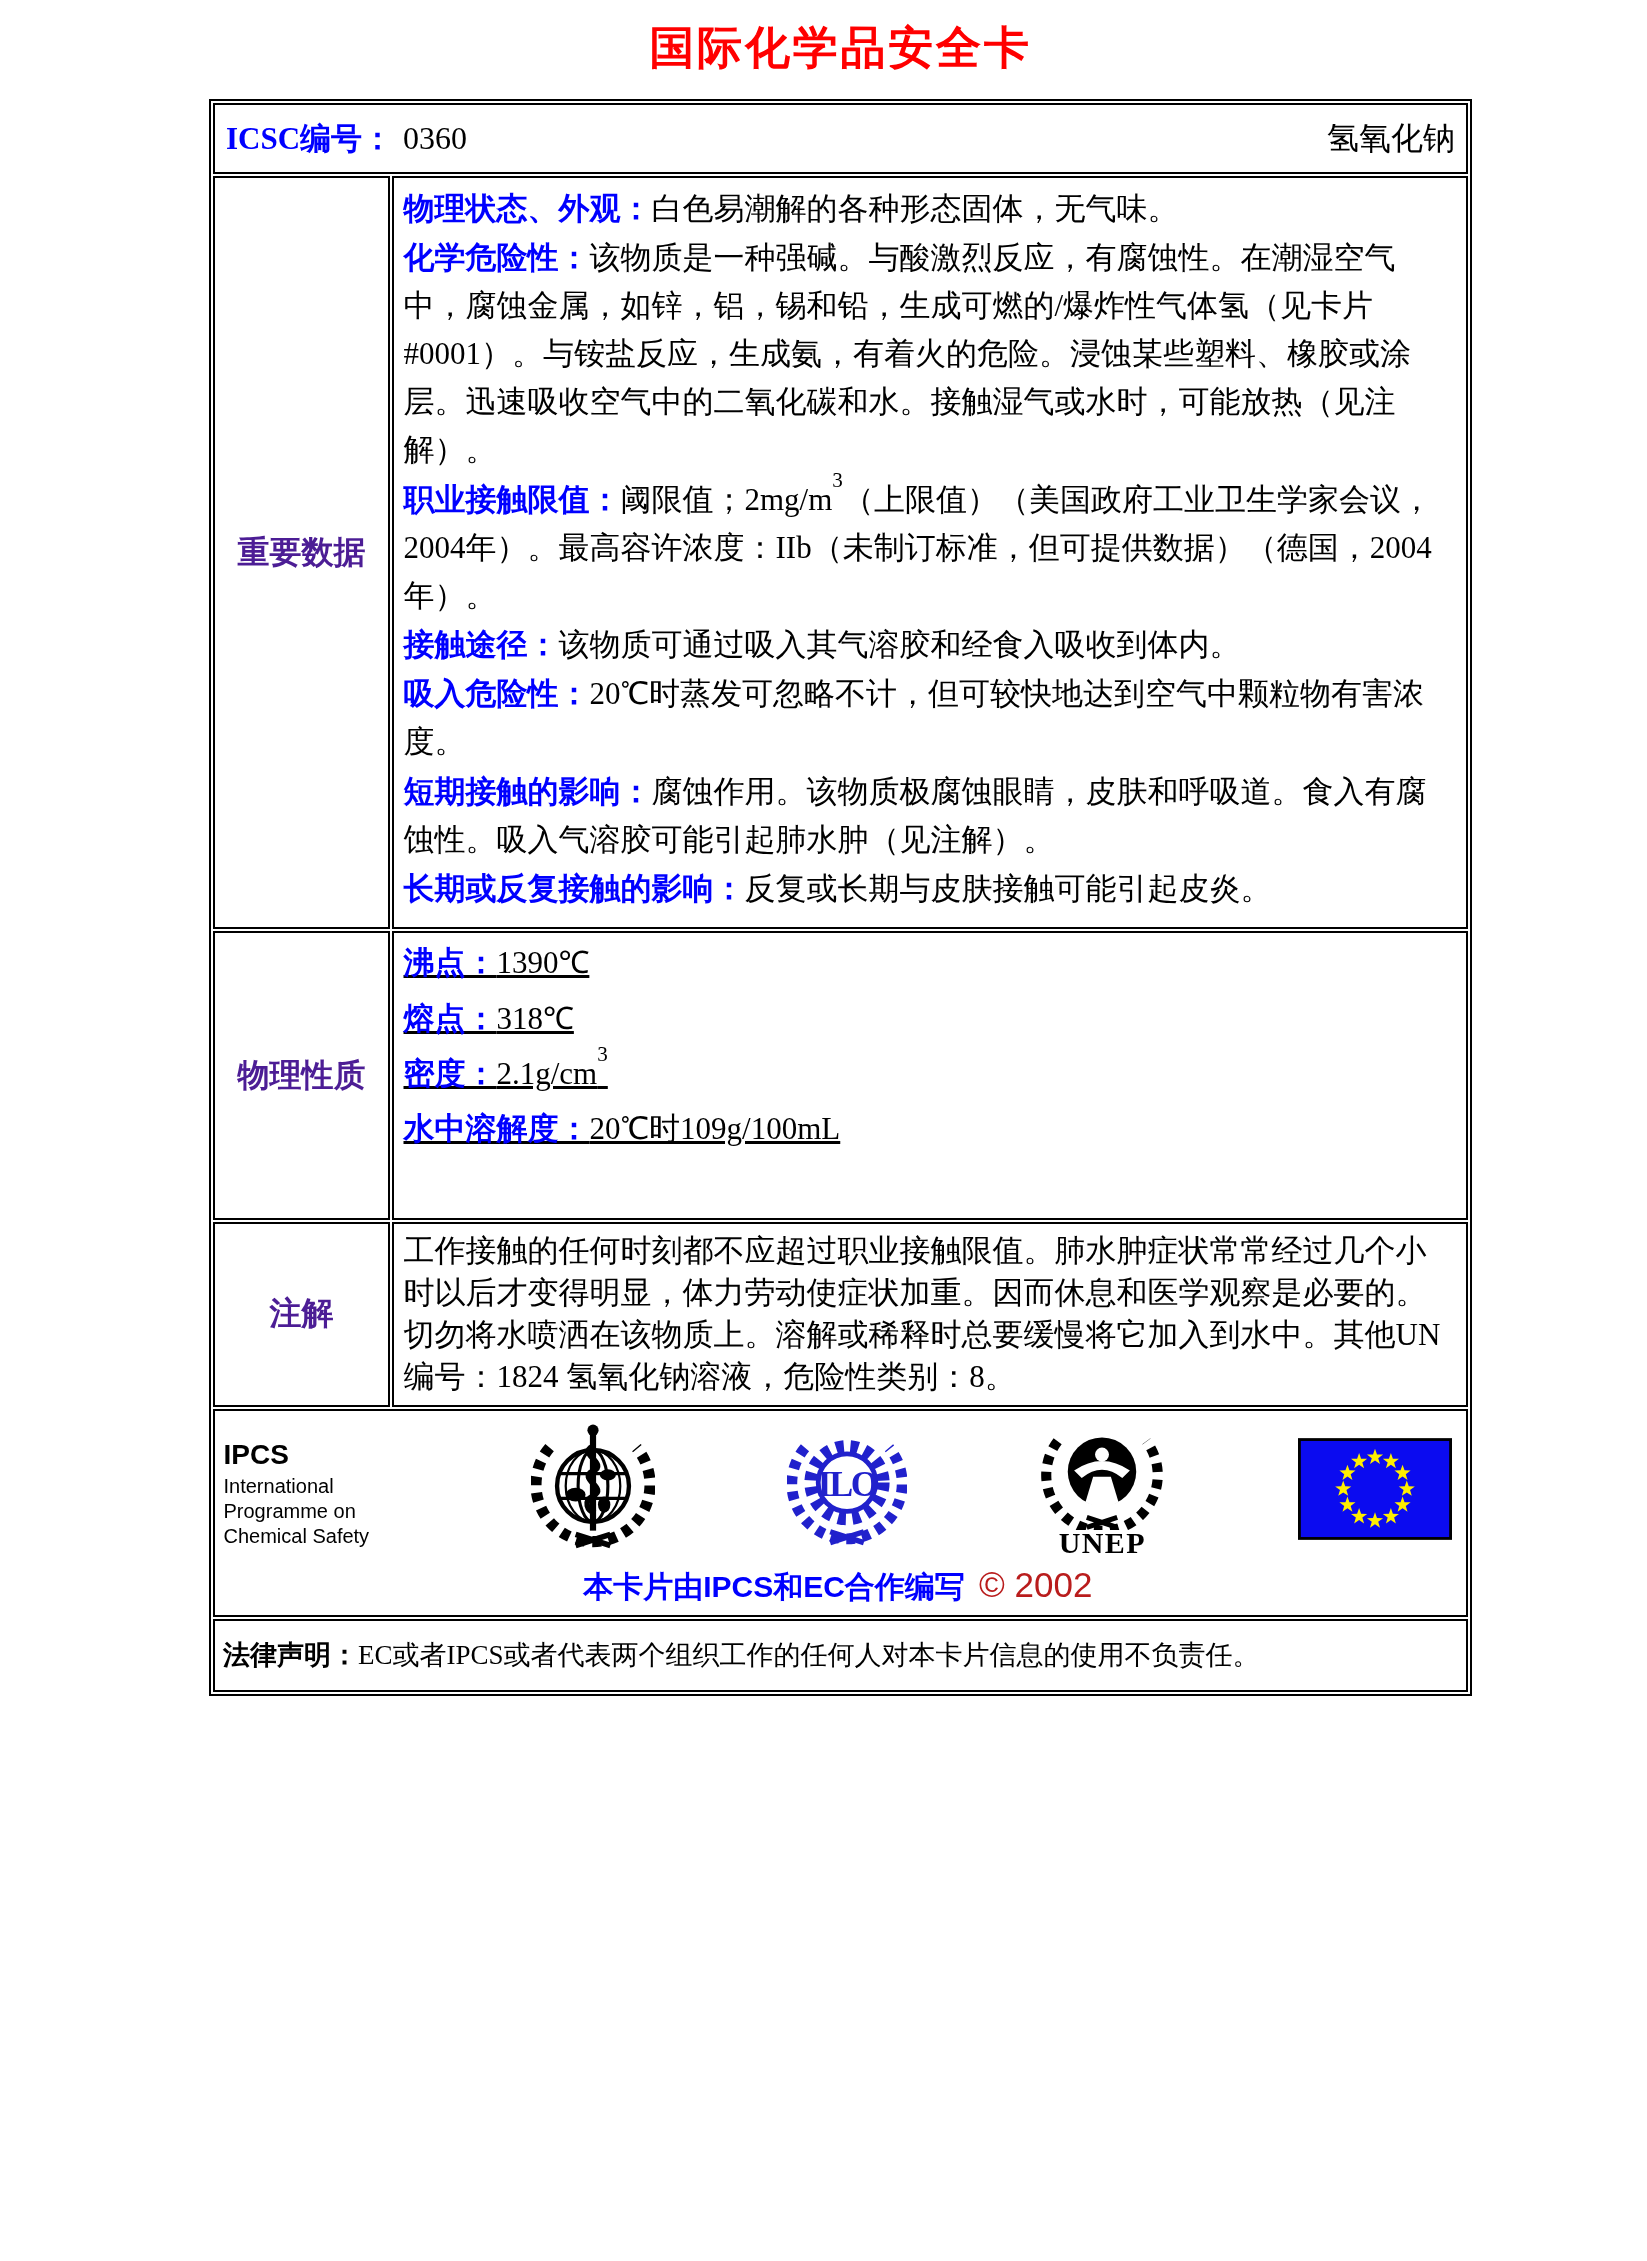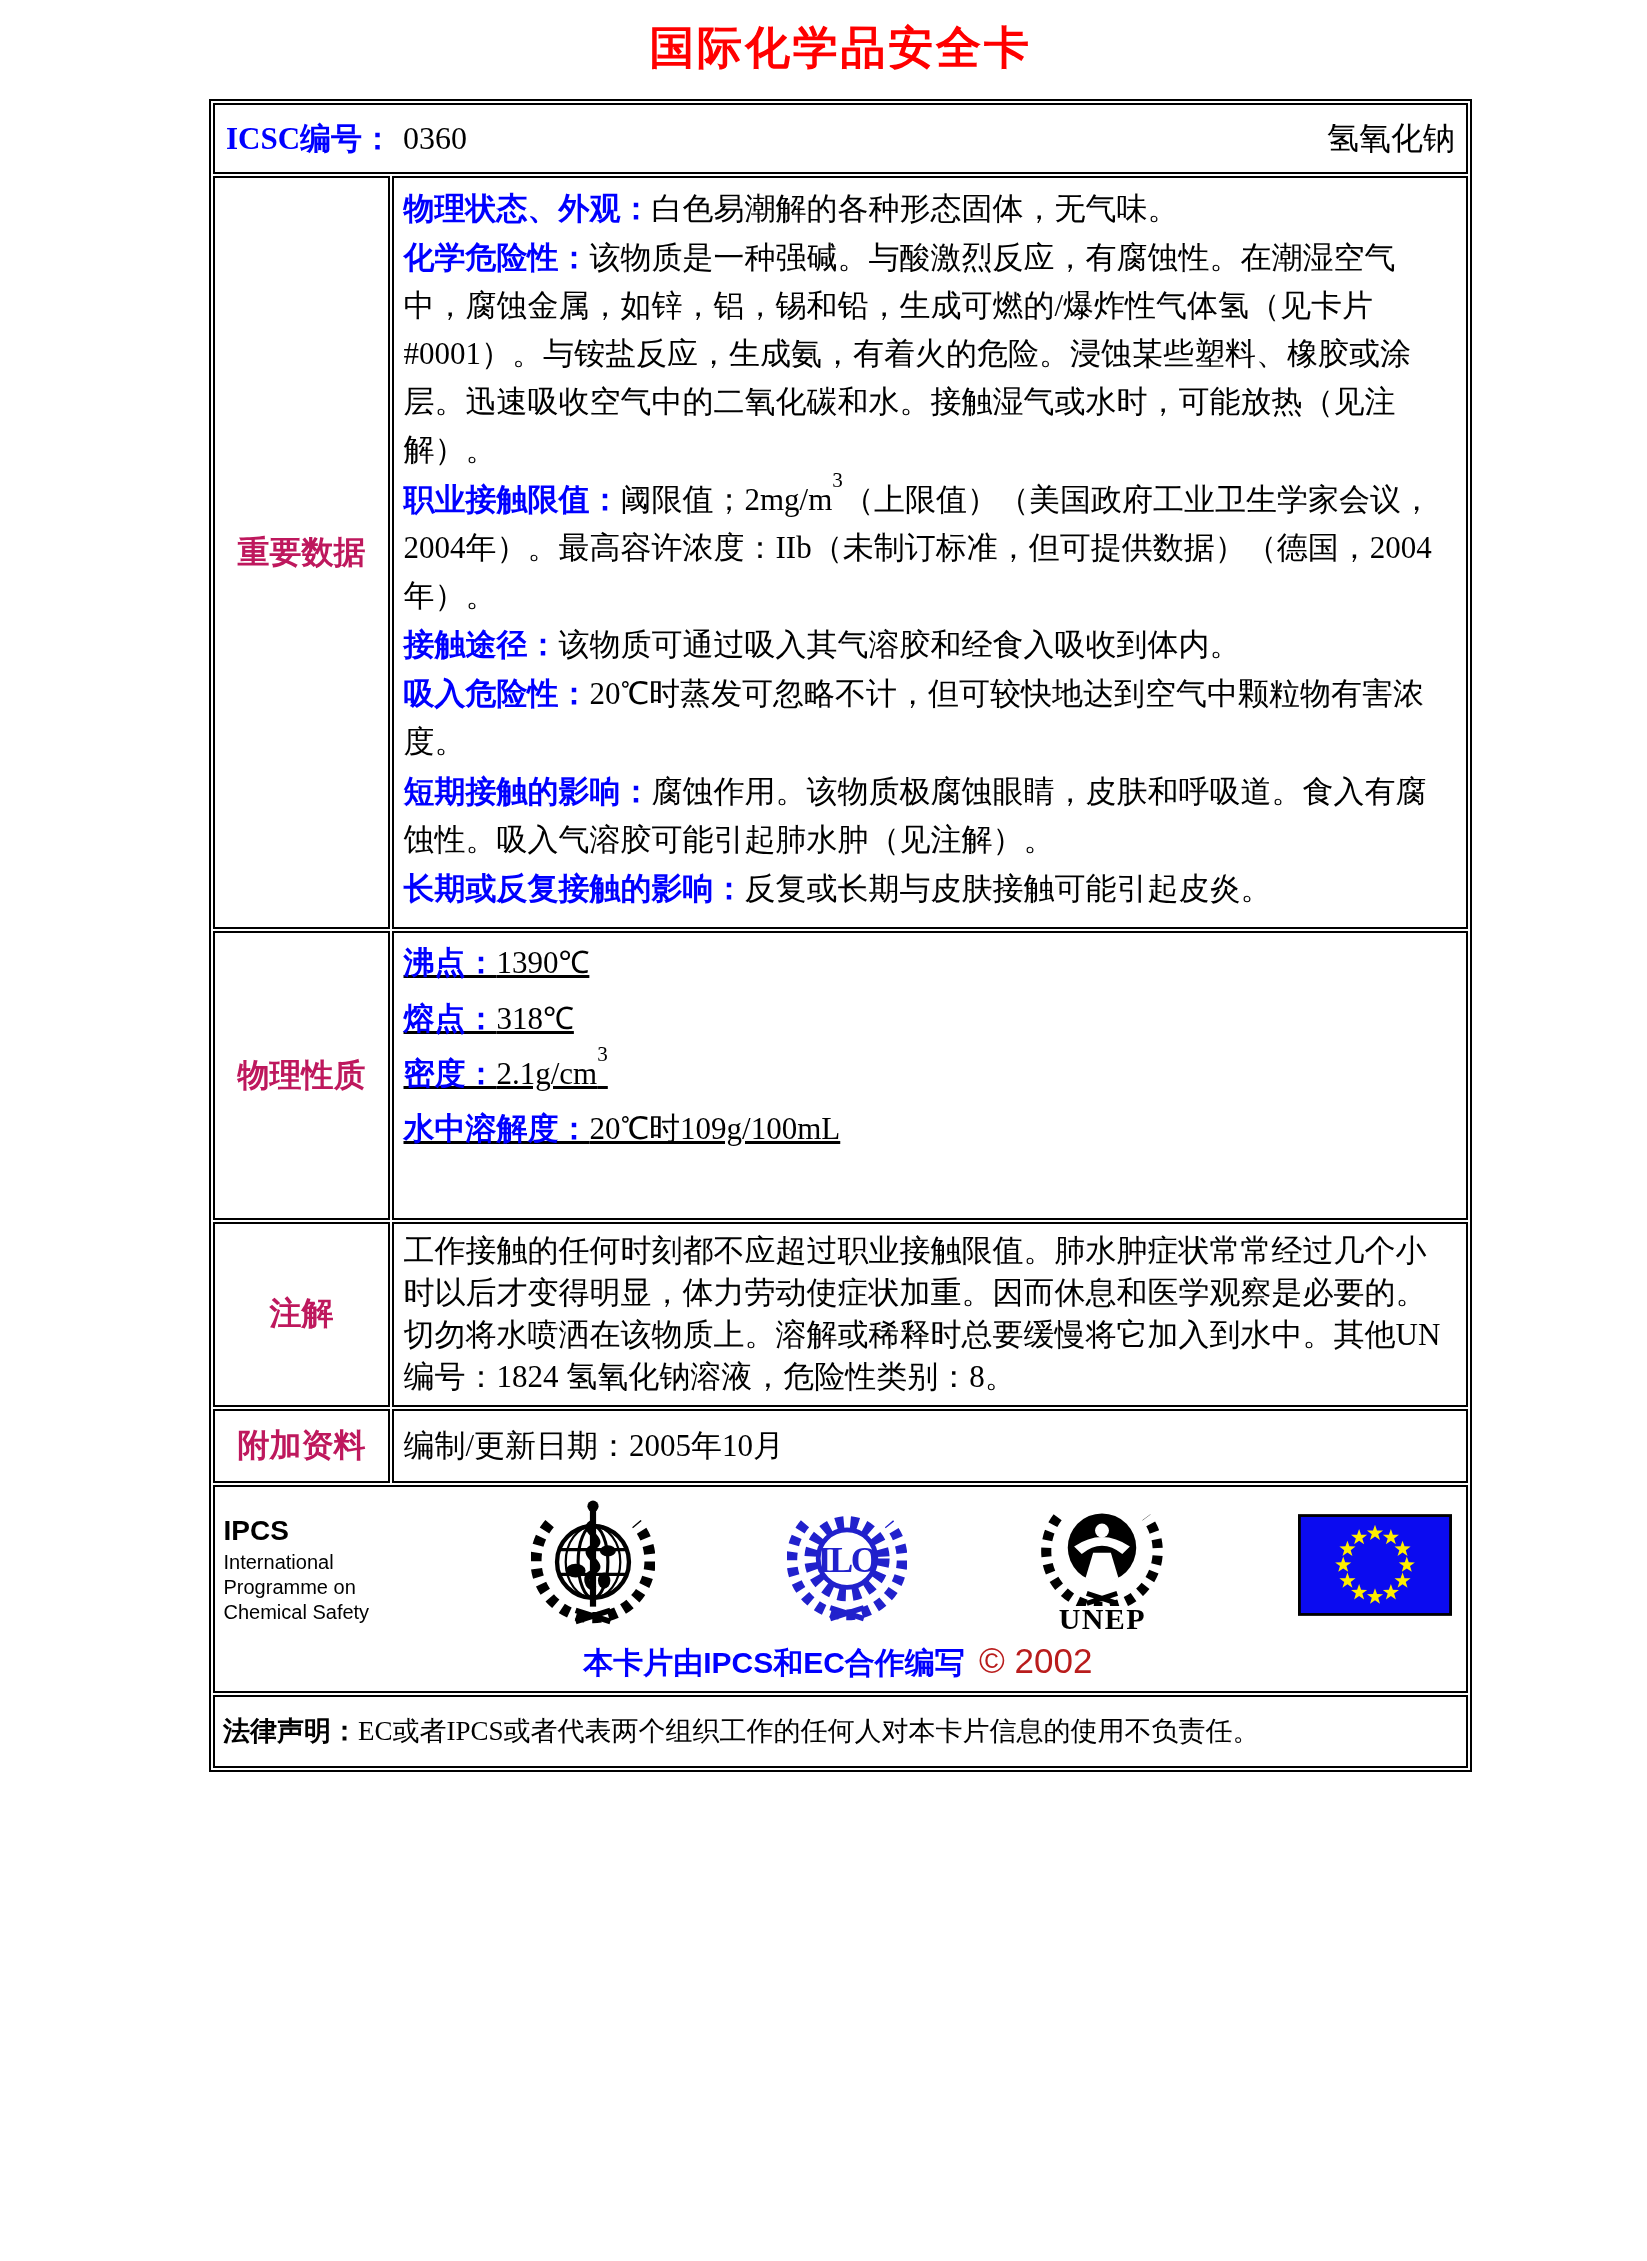--- a/index.html
+++ b/index.html
@@ -5,21 +5,21 @@
   html,body{margin:0;padding:0;background:#ffffff;}
   .page{position:relative;width:1648px;min-height:2261px;background:#fff;
         font-family:"Liberation Serif",serif;color:#000;}
   .title{margin:18.3px 176px 21px 209px;text-align:center;color:#ff0000;
          font-family:"Liberation Serif",serif;font-weight:bold;
          font-size:45px;letter-spacing:2.8px;}
   table.card{margin-left:209px;width:1263px;border:2.8px solid #000;
              border-collapse:separate;border-spacing:2.8px;background:#fff;}
   td.cell{border:2.1px solid #000;vertical-align:top;background:#fff;}
   td.label-cell{width:171px;vertical-align:middle;text-align:center;}
-  .label-text{color:#be185d;font-family:"Liberation Sans",sans-serif;
+  .label-text{color:#4c1d95;font-family:"Liberation Sans",sans-serif;
               font-weight:bold;font-size:32px;}
   
   .header-inner{display:flex;justify-content:space-between;align-items:center;
                 min-height:65px;padding:0 10px;}
   .hdr-label{color:#0000ff;font-family:Liberation Serif, serif;
              font-weight:bold;font-size:31px;}
   .hdr-value{font-size:32px;margin-left:10px;}
   .hdr-substance{font-size:32px;}
   
   .content{padding:5.6px 8.5px;font-size:31px;line-height:48px;}
@@ -110,28 +110,20 @@
 
     <tr>
       <td class="cell label-cell">
         <div class="label-text">注解</div>
       </td>
       <td class="cell">
         <div class="content notes-content">工作接触的任何时刻都不应超过职业接触限值。肺水肿症状常常经过几个小时以后才变得明显，体力劳动使症状加重。因而休息和医学观察是必要的。切勿将水喷洒在该物质上。溶解或稀释时总要缓慢将它加入到水中。其他UN编号：1824 氢氧化钠溶液，危险性类别：8。</div>
       </td>
     </tr>
 
-    <tr>
-      <td class="cell label-cell">
-        <div class="label-text">附加资料</div>
-      </td>
-      <td class="cell">
-        <div class="content additional-content">编制/更新日期：2005年10月</div>
-      </td>
-    </tr>
 
     <tr>
       <td class="cell logos-cell" colspan="2">
         <div class="logos-inner">
           <div class="logos-strip">
 
             <div class="ipcs-block">
               <div class="ipcs-title">IPCS</div>
               <div class="ipcs-sub">
                 <span>International</span><br>

